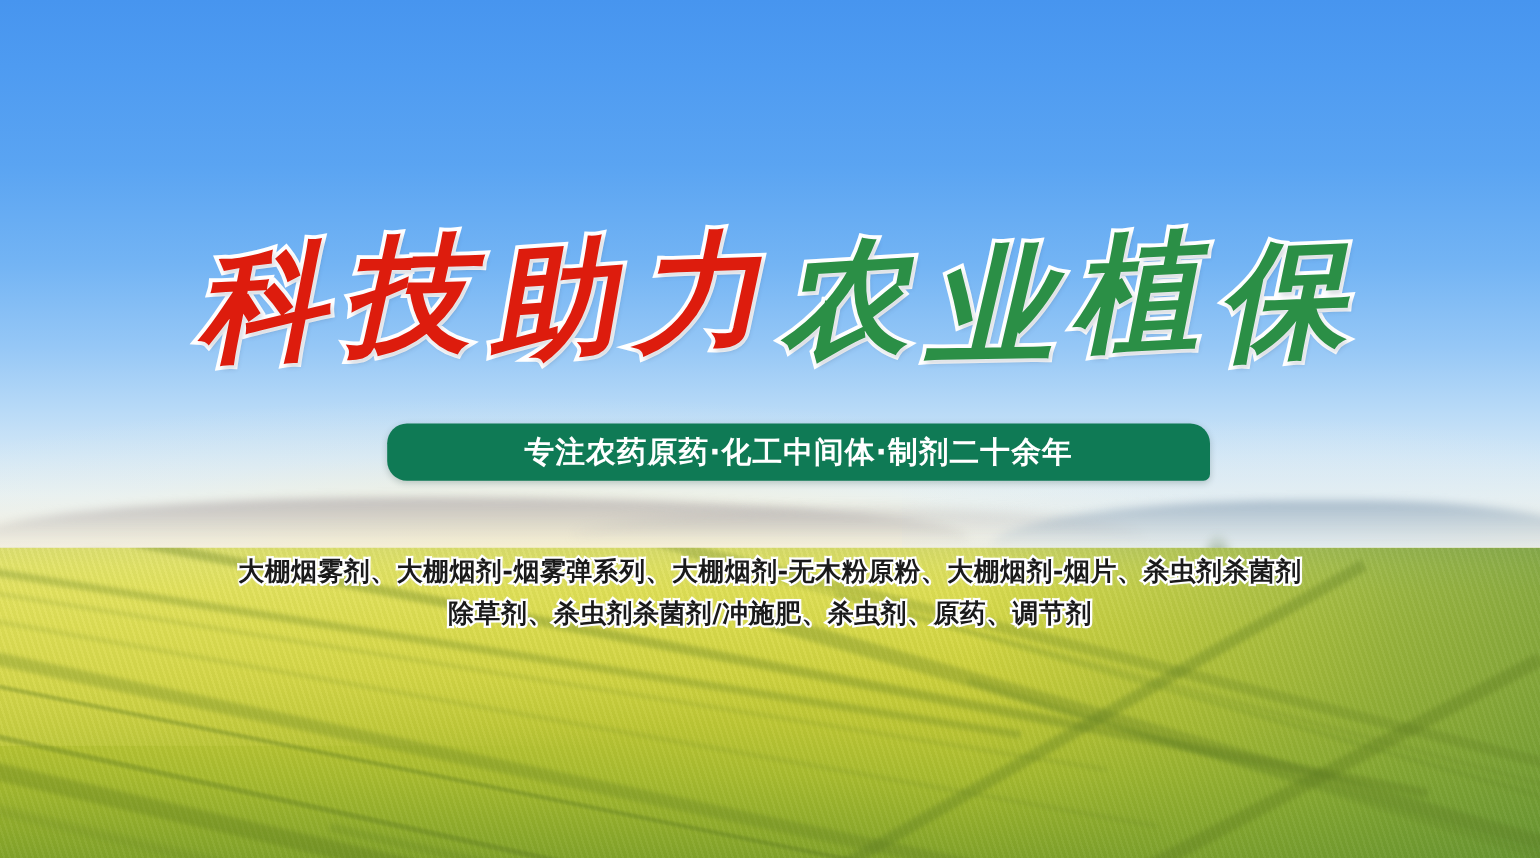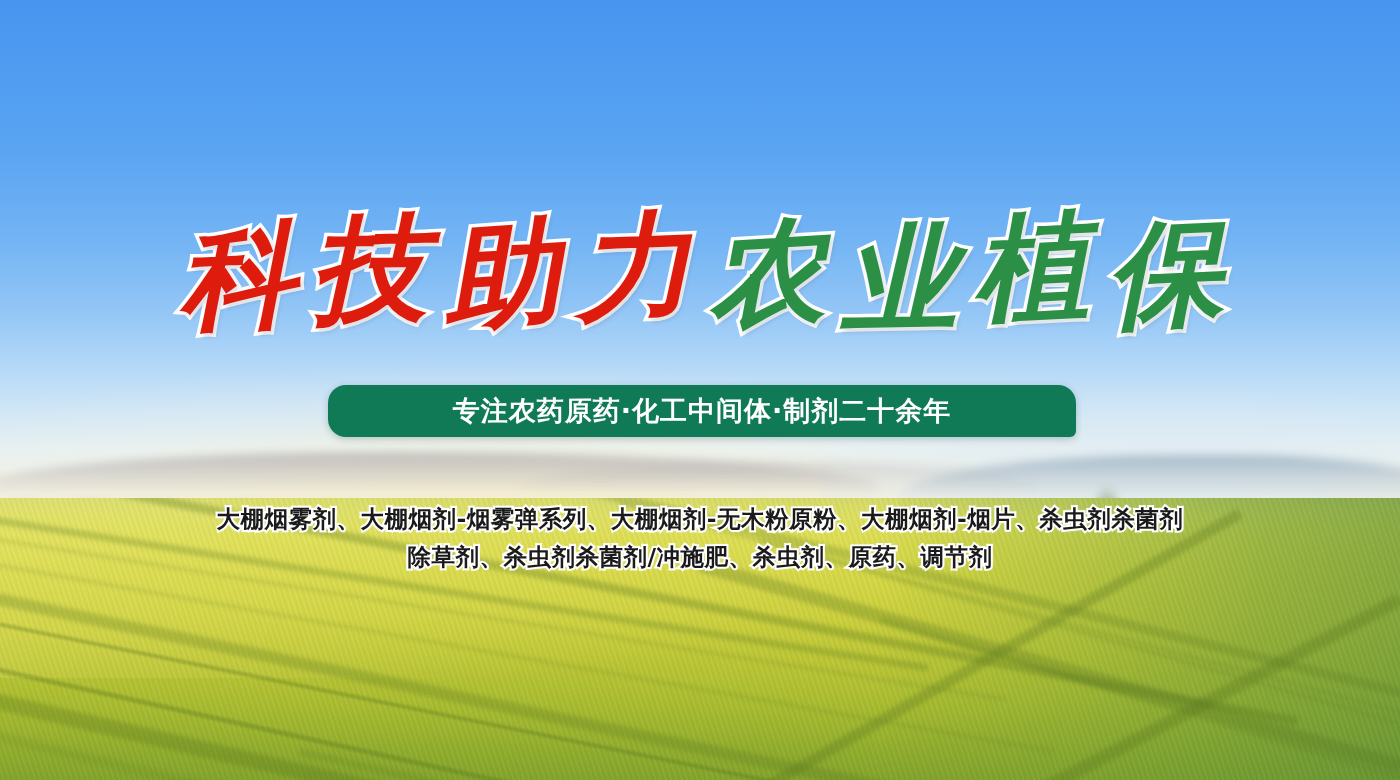--- a/index.html
+++ b/index.html
@@ -230,21 +230,21 @@
   .title-c3 { transform: rotate(-4deg)  translateY(4px);  }
   .title-c4 { transform: rotate(-2deg)  translateY(-4px); }
   .title-c5 { transform: rotate(-3.5deg) translateY(2px); }
   .title-c6 { transform: rotate(-1deg)  translateY(8px);  }
   .title-c7 { transform: rotate(-3deg)  translateY(-3px); }
   .title-c8 { transform: rotate(-2.5deg) translateY(3px); }
 
   
   .pill {
     position: absolute;
-    left: 328px;
+    left: 352px;
     top: 385px;
     width: 748px;
     height: 52px;
     background: #0f7a55;
     border-radius: 18px 18px 6px 18px;
     box-shadow: 0 2px 7px rgba(0,40,30,0.22);
     display: flex;
     align-items: center;
     justify-content: center;
   }

